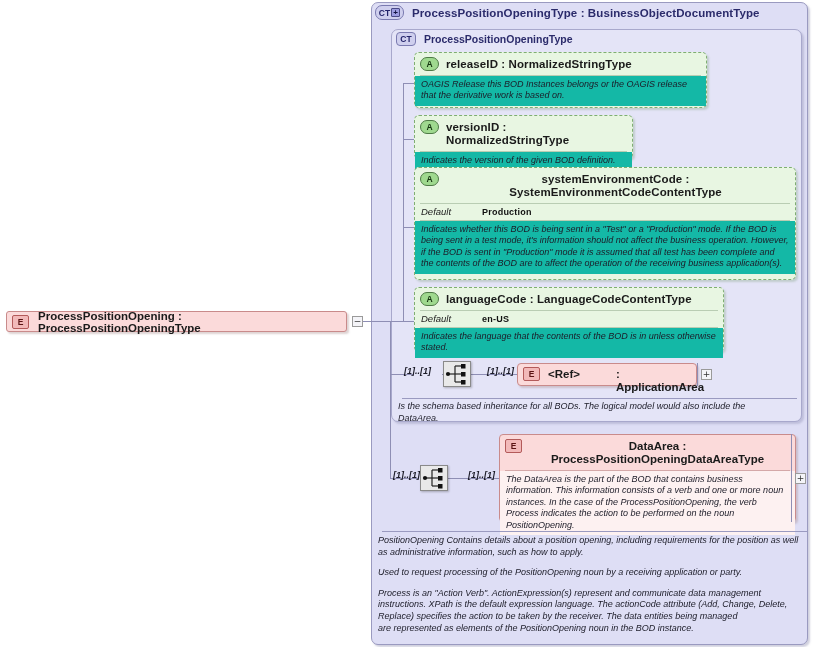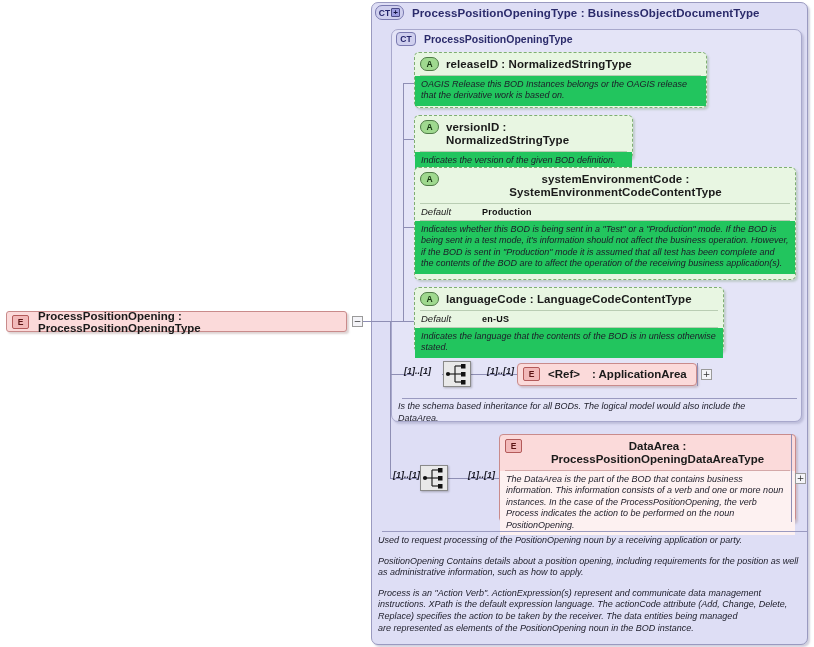--- a/index.html
+++ b/index.html
@@ -54,21 +54,21 @@
     padding: 2px 6px 3px 6px;
   }
   .defrow .k { font-style: italic; font-size: 9.5px; color: #222; }
   .defrow .v { font-weight: bold; font-size: 9px; color: #111; letter-spacing: .2px; margin-left: 21px;}
 
   .doc {
     font-style: italic; font-size: 9px; line-height: 11.4px;
     color: #1c1c28; padding: 3px 6px 4px 6px;
     background: #fdfdfd;
   }
-  .attr .doc { background: #22c55e; }
+  .attr .doc { background: #14b8a6; }
 
   
   .chip {
     flex: 0 0 auto;
     width: 19px; height: 14px;
     border-radius: 7px;
     border: 1px solid #4e7a46;
     background: #9fd98f;
     color: #143310;
     font-size: 8.5px; font-weight: bold;
@@ -296,21 +296,21 @@
       <rect x="17" y="18" width="4.5" height="4.5" fill="#111"></rect>
     </svg>
   </div>
 
   <div class="card" style="left:487px; top:366px;">[1]..[1]</div>
 
   <div class="elem" style="left:517px; top:363px; width:180px; height:23px;">
     <div class="hdr" style="padding-top:3px;">
       <span class="chip-e">E</span>
       <span class="ttl">&lt;Ref&gt;</span>
-      <span class="ttl" style="margin-left:4px;">: ApplicationArea</span>
+      <span class="ttl" style="margin-left:28px;">: ApplicationArea</span>
     </div>
   </div>
   <div class="pm" style="left:701px; top:369px;">+</div>
   <div class="ln lnv" style="left:697px; top:363px; height:23px;"></div>
 
   <div class="sepline" style="position:absolute; left:397px; top:398px; width:395px; background:#9a9ac0;"></div>
   <div class="docpanel" style="left:398px; top:401px; width:390px;">
     <p>Is the schema based inheritance for all BODs. The logical model would also include the DataArea.</p>
   </div>
 
@@ -338,20 +338,20 @@
       <span class="ttl" style="text-align:center; display:block; width:100%;">DataArea : ProcessPositionOpeningDataAreaType</span>
     </div>
     <div class="sepline-e"></div>
     <div class="doc">The DataArea is the part of the BOD that contains business information. This information consists of a verb and one or more noun instances. In the case of the ProcessPositionOpening, the verb Process indicates the action to be performed on the noun PositionOpening.</div>
   </div>
   <div class="pm" style="left:795px; top:473px;">+</div>
   <div class="ln lnv" style="left:791px; top:434px; height:88px;"></div>
 
   <div class="sepline" style="position:absolute; left:377px; top:531px; width:425px; background:#9a9ac0;"></div>
   <div class="docpanel" style="left:378px; top:535px; width:424px;">
+    <p>PositionOpening  Contains details about a position opening, including requirements for the position as well as administrative information, such as how to apply.</p>
     <p>Used to request processing of the PositionOpening noun by a receiving application or party.</p>
-    <p>PositionOpening  Contains details about a position opening, including requirements for the position as well as administrative information, such as how to apply.</p>
     <p style="white-space:pre-line;">Process is an "Action Verb". ActionExpression(s) represent and communicate data management instructions. XPath is the default expression language. The actionCode attribute (Add, Change, Delete,
 Replace) specifies the action to be taken by the receiver. The data entities being managed
 are represented as elements of the PositionOpening noun in the BOD instance.</p>
   </div>
 
 </div>
 
 </body></html>

